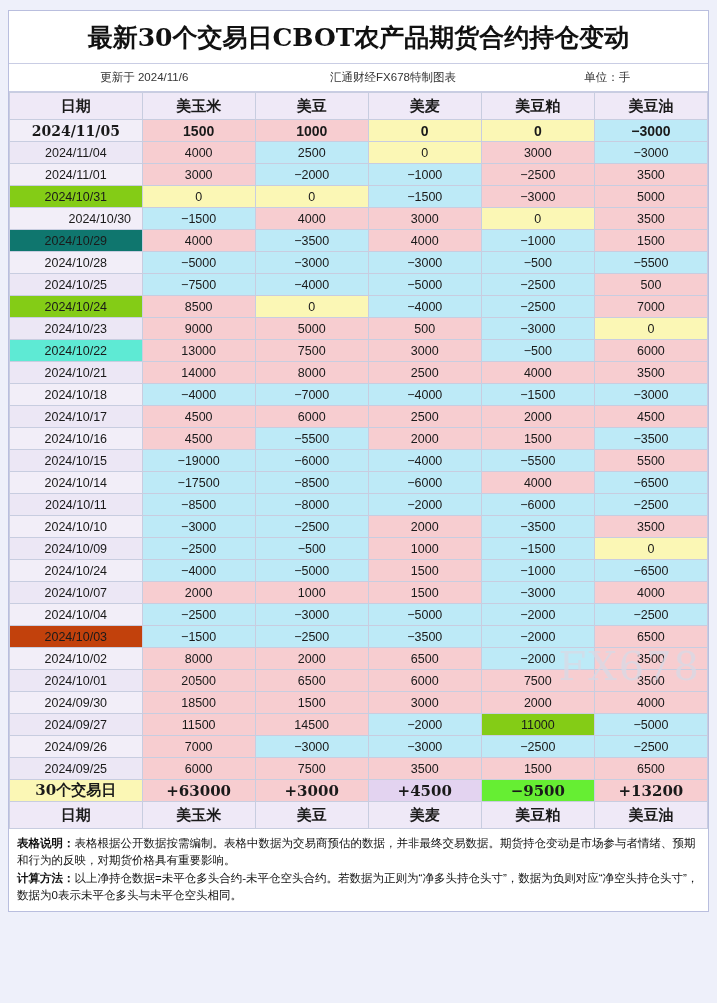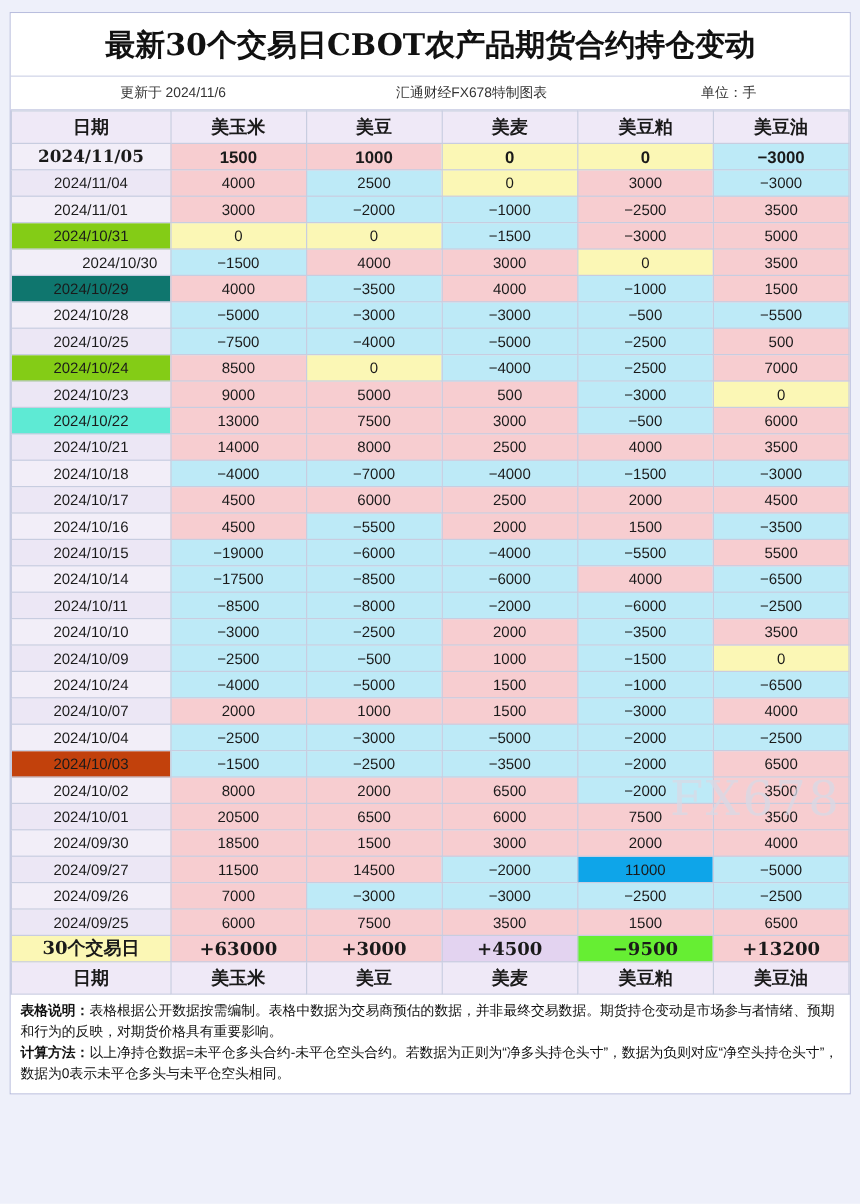--- a/index.html
+++ b/index.html
@@ -274,21 +274,21 @@
             <td style="background: rgb(247, 205, 208);">1500</td>
             <td style="background: rgb(247, 205, 208);">3000</td>
             <td style="background: rgb(247, 205, 208);">2000</td>
             <td style="background: rgb(247, 205, 208);">4000</td>
           </tr>
           <tr>
             <td class="date" style="background: rgb(236, 231, 245);">2024/09/27</td>
             <td style="background: rgb(247, 205, 208);">11500</td>
             <td style="background: rgb(247, 205, 208);">14500</td>
             <td style="background: rgb(189, 234, 247);">−2000</td>
-            <td style="background: #0ea5e9;">11000</td>
+            <td style="background: #84cc16;">11000</td>
             <td style="background: rgb(189, 234, 247);">−5000</td>
           </tr>
           <tr>
             <td class="date" style="background: rgb(242, 238, 248);">2024/09/26</td>
             <td style="background: rgb(247, 205, 208);">7000</td>
             <td style="background: rgb(189, 234, 247);">−3000</td>
             <td style="background: rgb(189, 234, 247);">−3000</td>
             <td style="background: rgb(189, 234, 247);">−2500</td>
             <td style="background: rgb(189, 234, 247);">−2500</td>
           </tr>

